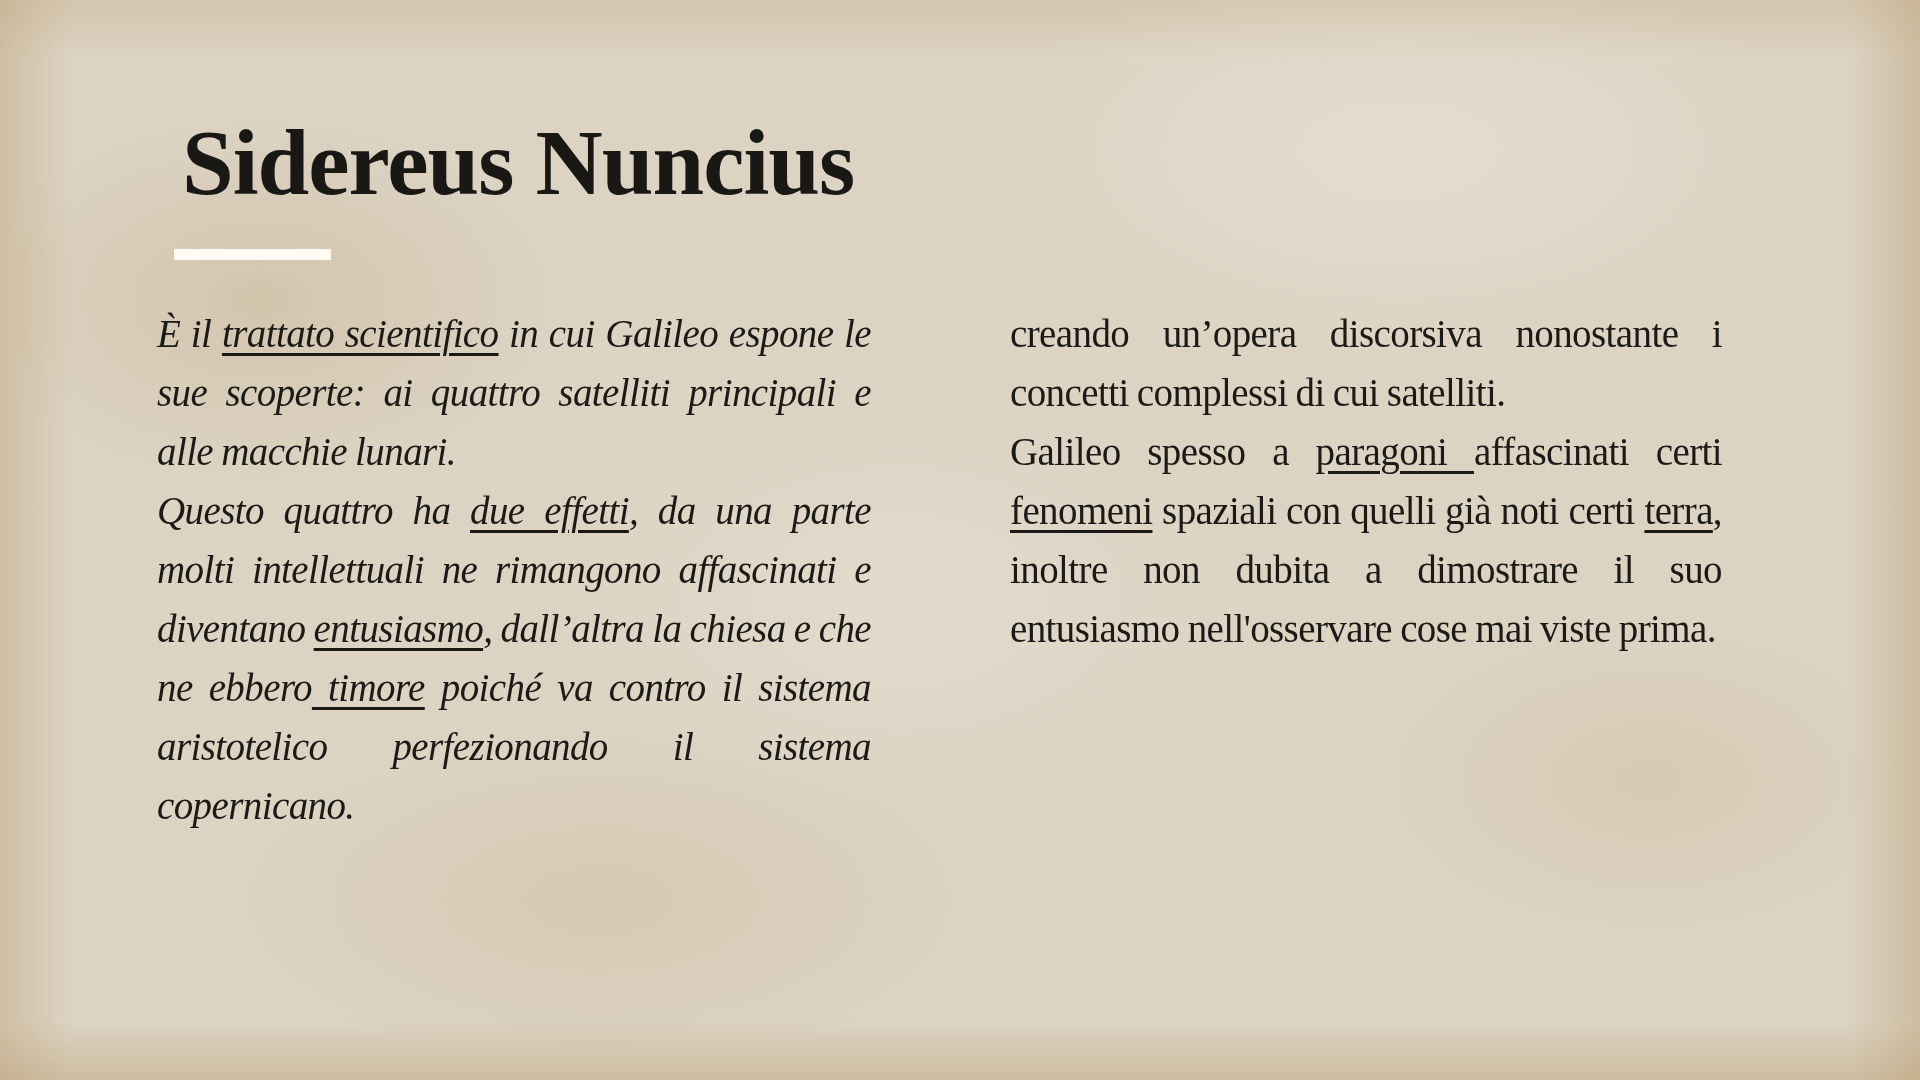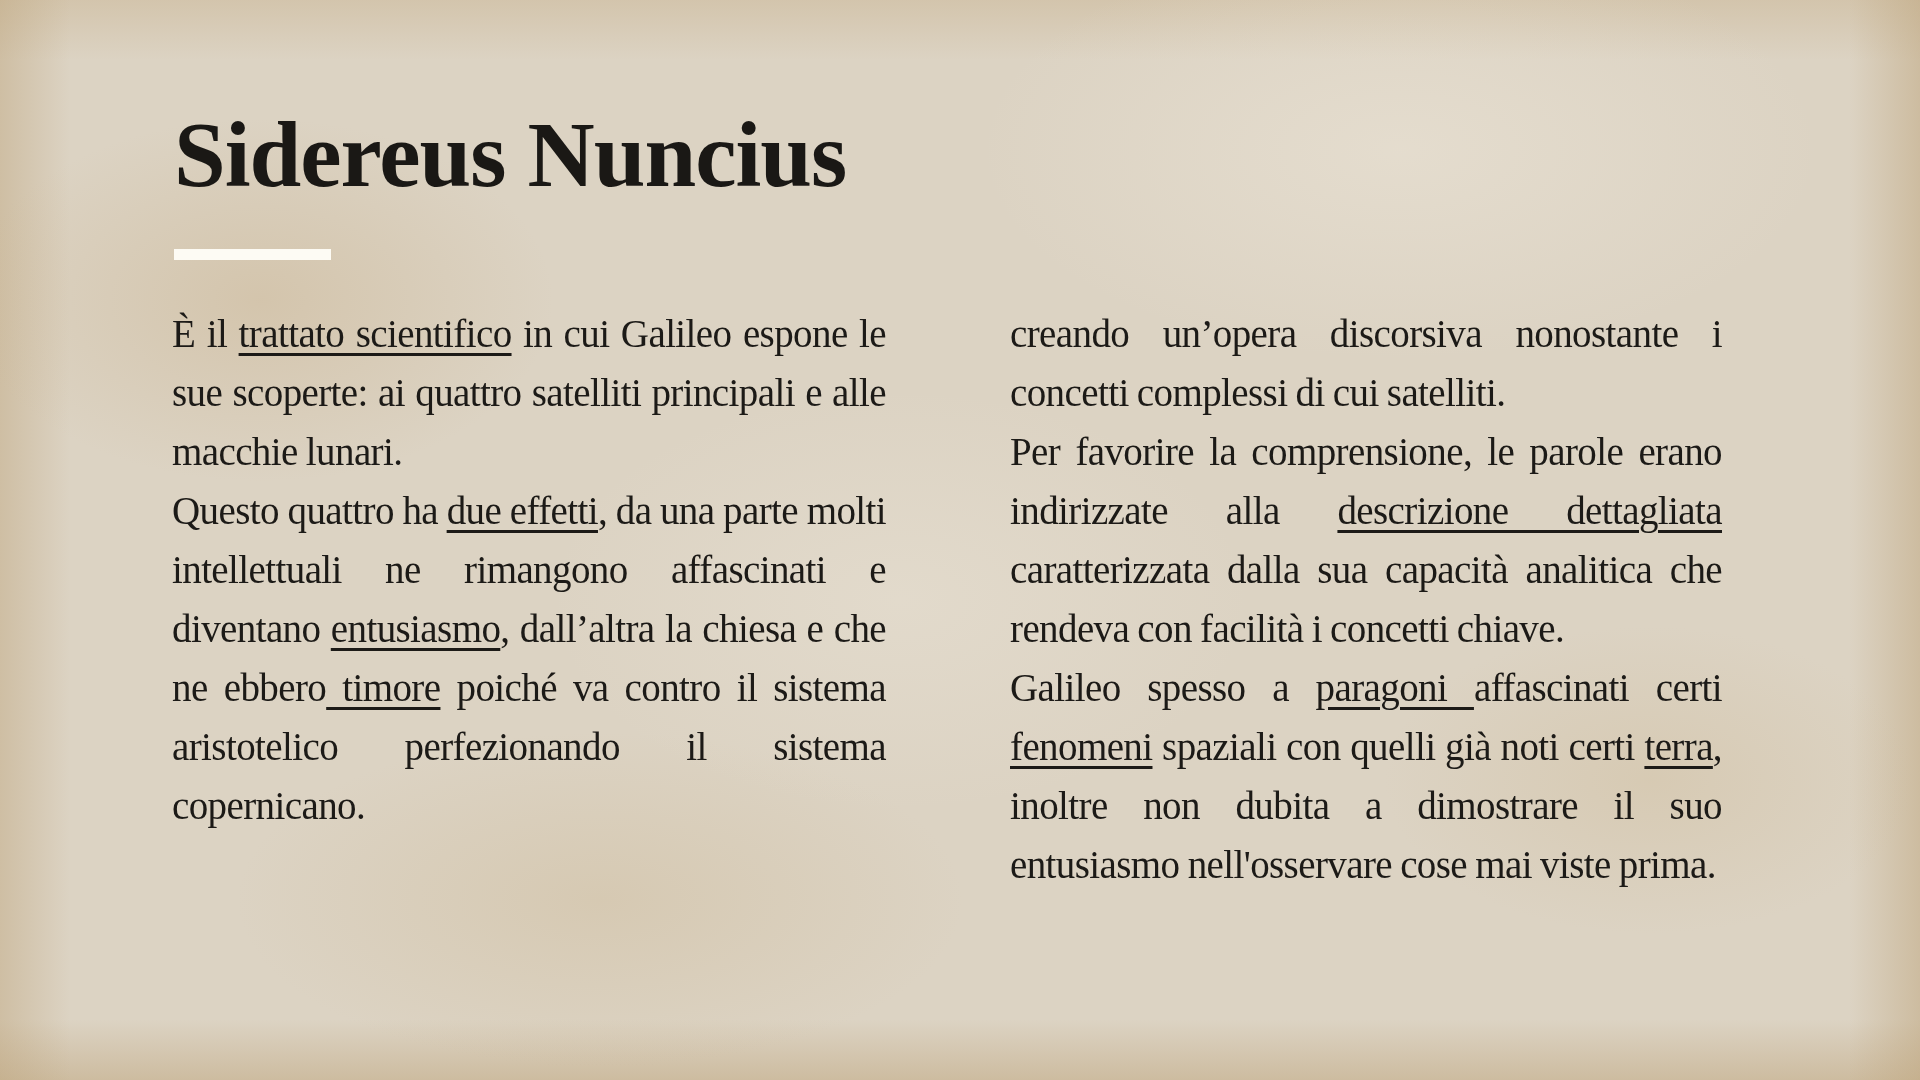--- a/index.html
+++ b/index.html
@@ -20,21 +20,21 @@
         radial-gradient(ellipse 380px 220px at 1650px 780px, rgba(205,185,150,0.35), rgba(205,185,150,0) 70%),
         linear-gradient(90deg, rgba(190,165,125,0.45) 0px, rgba(190,165,125,0) 70px, rgba(190,165,125,0) 1850px, rgba(190,165,125,0.5) 1920px),
         linear-gradient(180deg, rgba(195,170,130,0.35) 0px, rgba(195,170,130,0) 60px, rgba(195,170,130,0) 1020px, rgba(190,165,125,0.5) 1080px);
       font-family: "Liberation Serif", "DejaVu Serif", serif;
       color: #1c1a17;
     }
     .slide-title {
       position: absolute;
       left: 170px;
       top: 104px;
-      margin: 4px;
+      margin: 12px;
       font-size: 93px;
       font-weight: bold;
       letter-spacing: -1px;
       line-height: 1;
       color: #1a1815;
     }
     .title-rule {
       position: absolute;
       left: 174px;
       top: 249px;
@@ -45,22 +45,23 @@
     .column {
       position: absolute;
       top: 304px;
       font-size: 39px;
       line-height: 59px;
       text-align: justify;
       letter-spacing: -0.6px;
       word-spacing: -1px;
     }
     .column.left {
-      left: 172px;
+      left: 157px;
       width: 714px;
+      font-style: italic;
     }
     .column.right {
       left: 1010px;
       width: 712px;
     }
     .para {
       margin: 0;
     }
     .u {
       text-decoration: underline;
@@ -74,15 +75,14 @@
 <h1 class="slide-title">Sidereus Nuncius</h1>
 <div class="title-rule"></div>
 
 <div class="column left">
   <p class="para"><span>È il </span><span class="u">trattato scientifico</span><span> in cui Galileo espone le sue scoperte: ai quattro satelliti principali e alle macchie lunari.</span></p>
   <p class="para"><span>Questo quattro ha </span><span class="u">due effetti</span><span>, da una parte molti intellettuali ne rimangono affascinati e diventano </span><span class="u">entusiasmo</span><span>, dall’altra la chiesa e che ne ebbero</span><span class="u"> timore</span><span> poiché va contro il sistema aristotelico perfezionando il sistema copernicano.</span></p>
 </div>
 
 <div class="column right">
   <p class="para"><span>creando un’opera discorsiva nonostante i concetti complessi di cui satelliti.</span></p>
-  <p class="para"><span>Per favorire la comprensione, le parole erano indirizzate alla </span><span class="u">descrizione dettagliata</span><span> caratterizzata dalla sua capacità analitica che rendeva con facilità i concetti chiave.</span></p>
   <p class="para"><span>Galileo spesso a </span><span class="u">paragoni </span><span>affascinati certi </span><span class="u">fenomeni</span><span> spaziali con quelli già noti certi </span><span class="u">terra</span><span>, inoltre non dubita a dimostrare il suo entusiasmo nell'osservare cose mai viste prima.</span></p>
 </div>
 
 </body></html>

